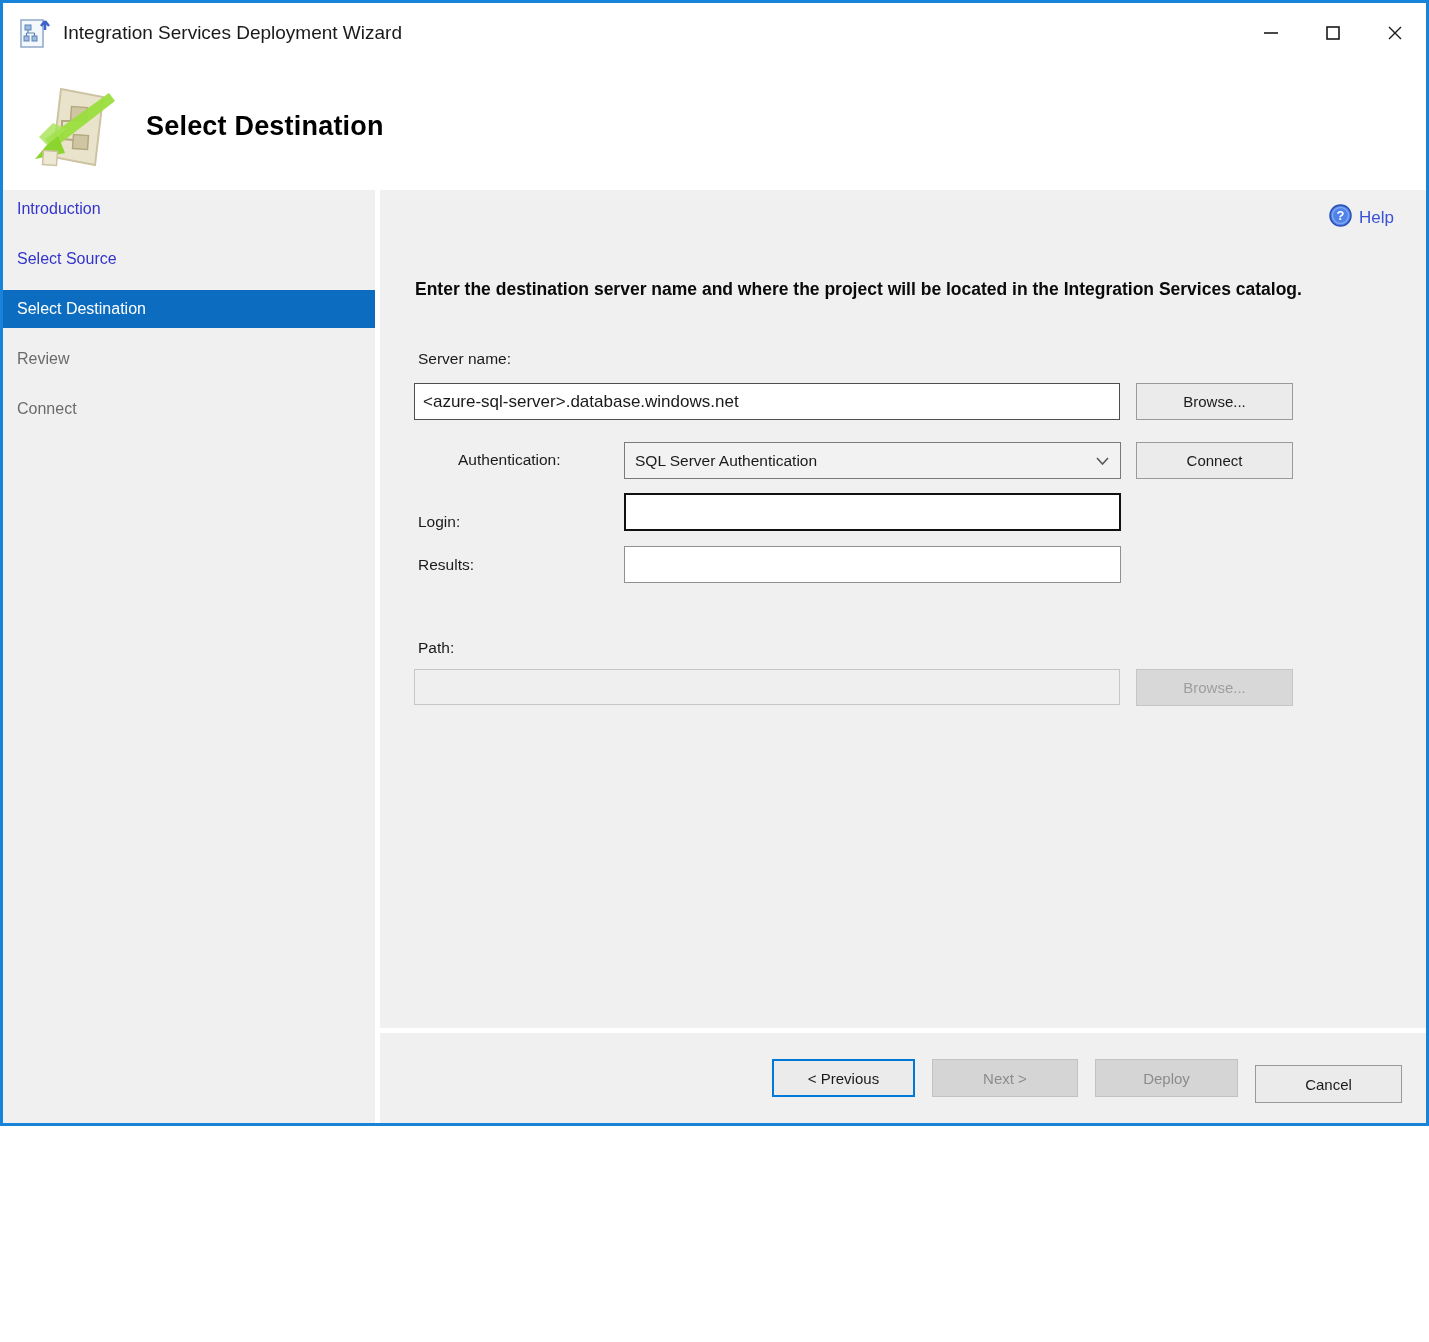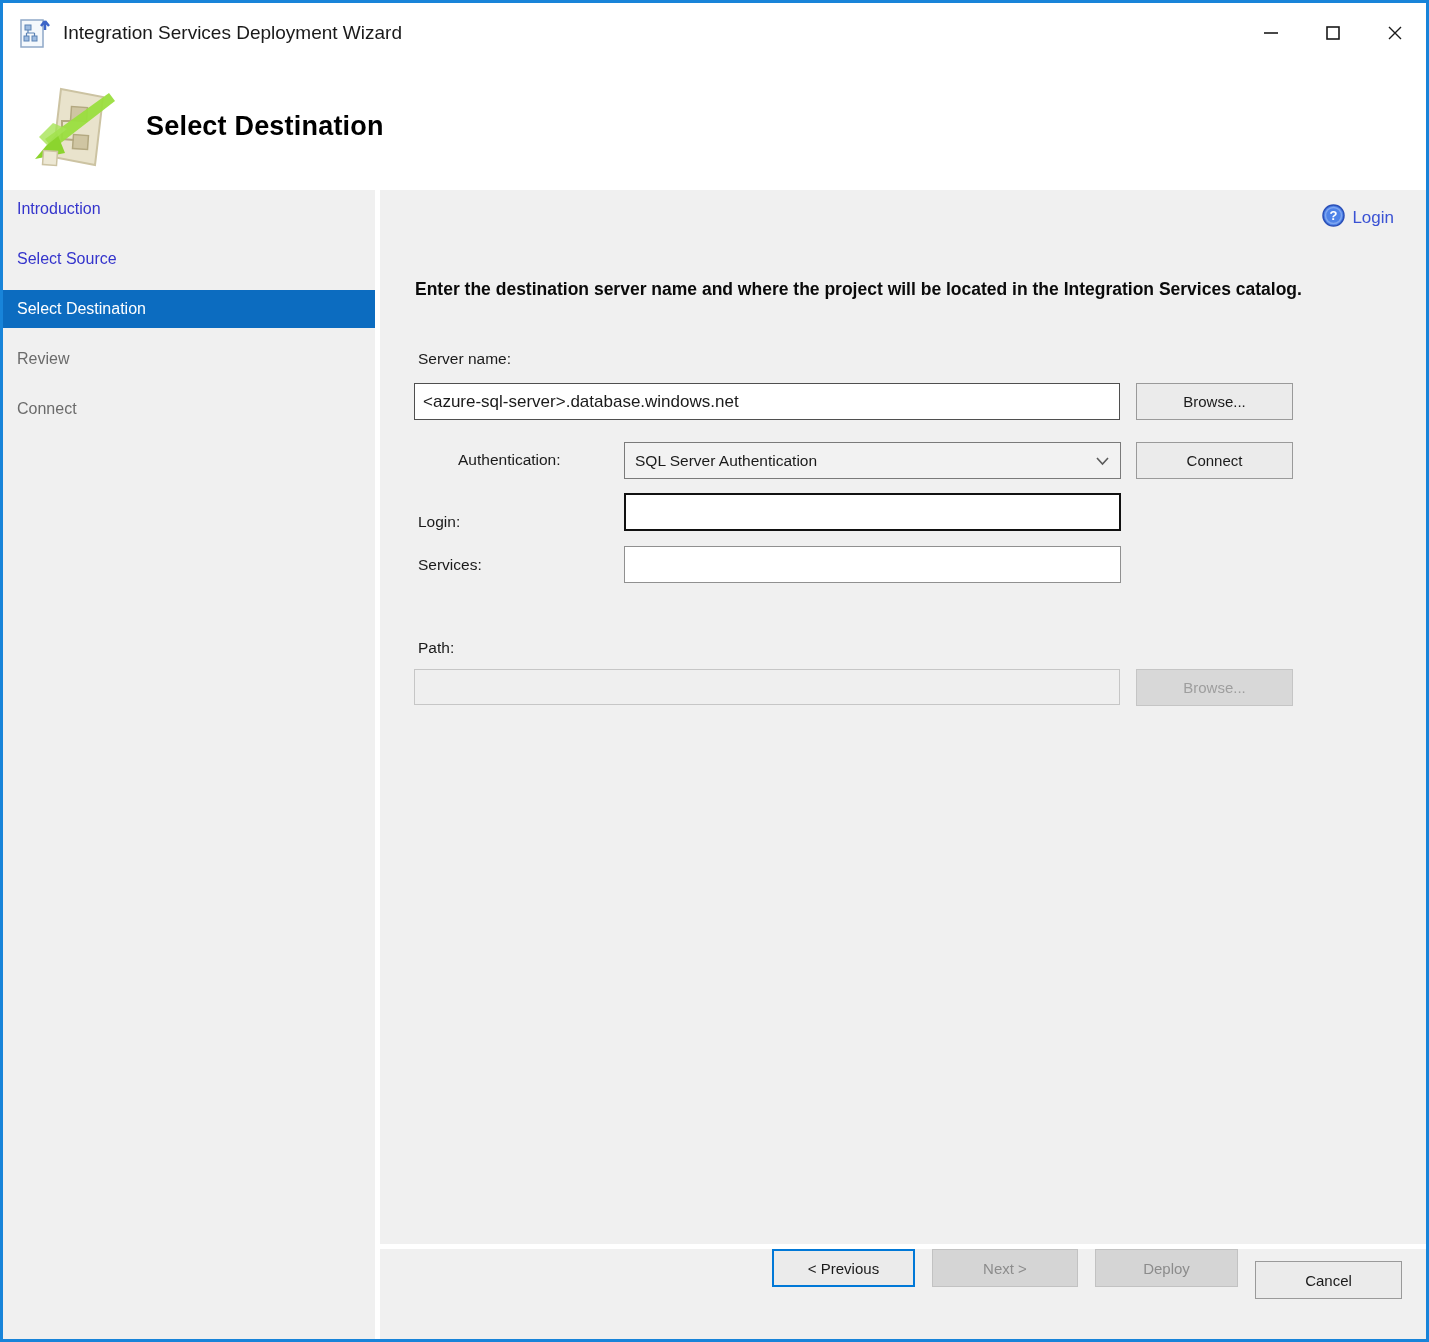--- a/index.html
+++ b/index.html
@@ -2,21 +2,21 @@
 <html><head>
 <meta charset="utf-8">
 <style>
   * { box-sizing: border-box; margin: 0; padding: 0; }
   html,body { width: 1429px; height: 1342px; }
   body {
     font-family: "Liberation Sans", sans-serif;
     background: #ffffff;
   }
   .window {
-    width: 1429px; height: 1342px;
+    width: 1429px; height: 1126px;
     border: 3px solid #1884D9;
     background: #ffffff;
     display: flex; flex-direction: column;
     position: relative;
   }
   
   .titlebar {
     height: 60px; background: #ffffff;
     display: flex; align-items: center;
     padding-left: 16px; flex: 0 0 auto;
@@ -88,21 +88,21 @@
     font-family: "Liberation Sans", sans-serif; font-size: 15px; color: #1a1a1a;
     cursor: default;
   }
   .btn-browse-server { left: 756px; top: 193px; }
   .btn-connect       { left: 756px; top: 252px; }
   .btn-browse-path   { left: 756px; top: 479px; background: #D8D8D8; border-color: #C5C5C5; color: #9E9E9E; }
   
   .footer {
     position: absolute; left: 0; right: 0; bottom: 0; height: 95px;
     border-top: 5px solid #ffffff; background: #F0F0F0;
-    display: flex; justify-content: flex-end;
+    display: flex; align-items: center; justify-content: flex-end;
     gap: 17px; padding-right: 24px;
   }
   .fbtn {
     height: 38px; background: #EBEBEB; border: 1px solid #9A9A9A;
     font-family: "Liberation Sans", sans-serif; font-size: 15px; color: #1a1a1a;
     cursor: default;
   }
   .fbtn-prev   { width: 143px; border: 2px solid #0078D7; }
   .fbtn-next   { width: 146px; background: #D5D5D5; border-color: #C2C2C2; color: #8C8C8C; }
   .fbtn-deploy { width: 143px; background: #D5D5D5; border-color: #C2C2C2; color: #8C8C8C; }
@@ -183,21 +183,21 @@
     <div class="main">
 
       <div class="help-link">
         <span>
           <svg width="23" height="23" viewBox="0 0 23 23">
             <circle cx="11.5" cy="11.5" r="10.5" fill="#4F83E8" stroke="#2B50B8" stroke-width="1.5"></circle>
             <circle cx="11.5" cy="11.5" r="8" fill="none" stroke="#7FA6F0" stroke-width="1.5"></circle>
             <text x="11.5" y="16" text-anchor="middle" font-family="Liberation Sans, sans-serif" font-size="13" font-weight="bold" fill="#ffffff">?</text>
           </svg>
         </span>
-        <span>Login</span>
+        <span>Help</span>
       </div>
 
       <div class="instruction">Enter the destination server name and where the project will be located in the Integration Services catalog.</div>
 
       <div class="fld-label" style="top:160px;">Server name:</div>
       <input class="txt txt-server" type="text" value="&lt;azure-sql-server&gt;.database.windows.net" style="">
       <button class="btn btn-browse-server">Browse...</button>
 
       <div class="fld-label" style="top:261px;margin-left:40px;">Authentication:</div>
       <div class="combo">
@@ -206,21 +206,21 @@
           <svg width="15" height="10" viewBox="0 0 15 10">
               <path d="M2 2 L7.5 8 L13 2" stroke="#5A5A5A" stroke-width="1.6" fill="none"></path>
             </svg>
         </span>
       </div>
       <button class="btn btn-connect">Connect</button>
 
       <div class="fld-label" style="top:323px;text-align:center;">Login:</div>
       <input class="txt txt-login" type="text" value="" style="">
 
-      <div class="fld-label" style="top:366px;">Services:</div>
+      <div class="fld-label" style="top:366px;">Results:</div>
       <input class="txt txt-pass" type="password" value="" style="">
 
       <div class="fld-label" style="top:449px;">Path:</div>
       <input class="txt txt-path" type="text" disabled="" value="" style="">
       <button class="btn btn-browse-path" disabled="">Browse...</button>
 
       <div class="footer">
         <button class="fbtn fbtn-prev">&lt; Previous</button>
         <button class="fbtn fbtn-next" disabled="">Next &gt;</button>
         <button class="fbtn fbtn-deploy" disabled="">Deploy</button>

